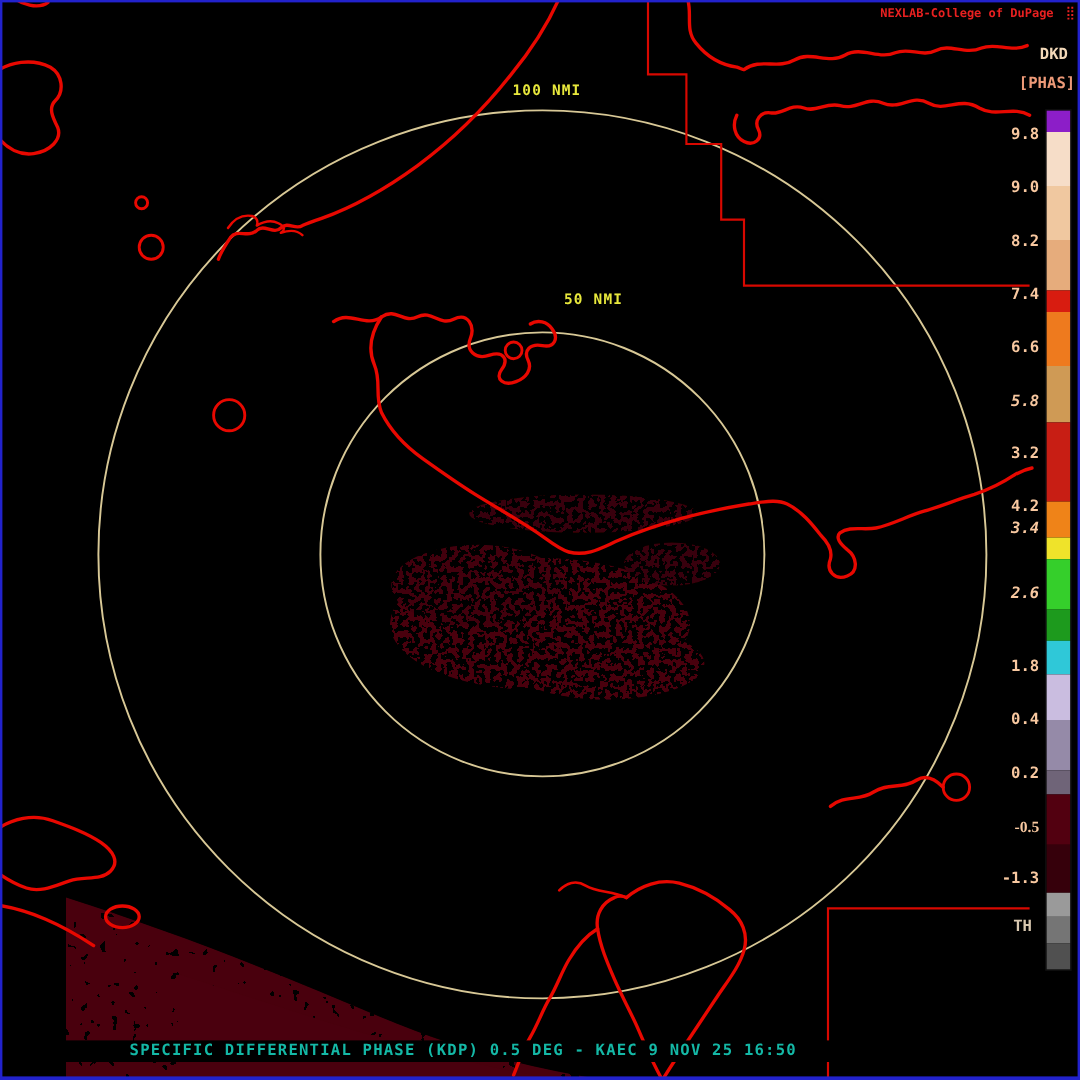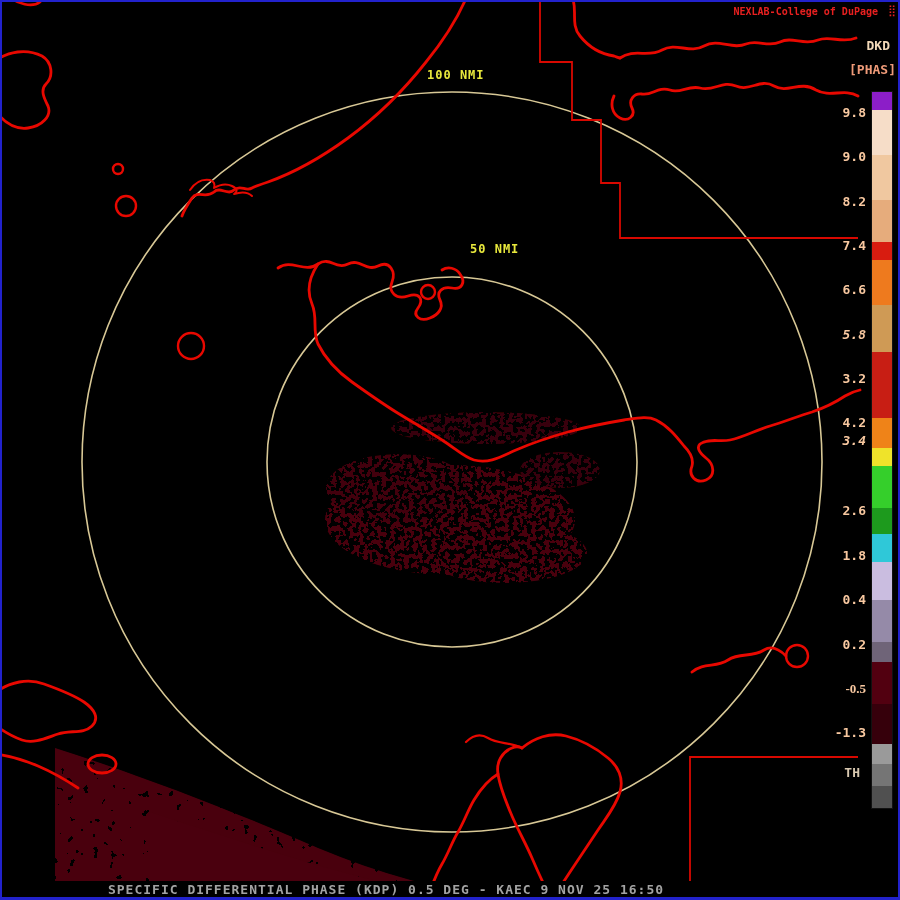--- a/index.html
+++ b/index.html
@@ -24,22 +24,22 @@
     display:flex;flex-direction:column;outline:1px solid #111;}
   .colorbar div{width:100%;}
   .cb-ticks{position:absolute;top:0;right:34px;width:64px;height:872px;pointer-events:none;}
   .cb-tick{position:absolute;right:0;width:64px;text-align:right;color:#f8c8a0;
     font-size:13px;font-weight:bold;line-height:14px;}
   .cb-th{position:absolute;top:765px;right:40px;color:#d8c8b0;font-size:13px;font-weight:bold;}
   .ring-label{position:absolute;color:#e8e83c;font-size:12px;font-weight:bold;
     background:#000;padding:0 3px;letter-spacing:1px;white-space:nowrap;}
   .ring-label.r100{left:424px;top:68px;}
   .ring-label.r50{left:428px;top:242px;margin-left:39px;}
-  .footer{position:absolute;left:0;bottom:1px;width:772px;height:18px;background:#000;
-    text-align:center;color:#a3a3a3;font-size:13px;font-weight:bold;letter-spacing:1px;
+  .footer{position:absolute;left:0;bottom:15px;width:772px;height:18px;background:#000;
+    text-align:center;color:#14b8a6;font-size:13px;font-weight:bold;letter-spacing:1px;
     line-height:17px;white-space:nowrap;}
 </style>
 </head>
 <body>
 
 <div id="stage">
 
   <svg id="mapsvg" width="900" height="900" viewBox="0 0 900 900">
     <defs>
       <filter id="speckle" x="-20%" y="-20%" width="140%" height="140%">
@@ -150,21 +150,21 @@
   <div class="cb-ticks">
       <div class="cb-tick" style="top: 106px;">9.8</div>
       <div class="cb-tick" style="top: 150.3px;">9.0</div>
       <div class="cb-tick" style="top: 194.6px;">8.2</div>
       <div class="cb-tick" style="top: 238.9px;">7.4</div>
       <div class="cb-tick" style="top: 283.2px;">6.6</div>
       <div class="cb-tick" style="top: 327.5px; font-style: italic;">5.8</div>
       <div class="cb-tick" style="top: 371.8px;">3.2</div>
       <div class="cb-tick" style="top: 416.1px;">4.2</div>
       <div class="cb-tick" style="top: 434px; font-style: italic;">3.4</div>
-      <div class="cb-tick" style="top: 504px;">2.6</div>
+      <div class="cb-tick" style="top: 488px; font-style: italic;">2.6</div>
       <div class="cb-tick" style="top: 549px;">1.8</div>
       <div class="cb-tick" style="top: 593.3px;">0.4</div>
       <div class="cb-tick" style="top: 637.6px;">0.2</div>
       <div class="cb-tick" style="top: 681.9px; font-family: Liberation Serif, serif;">-0.5</div>
       <div class="cb-tick" style="top: 726.2px;">-1.3</div>
     </div>
   <div class="cb-th">TH</div>
 
   <div class="footer">SPECIFIC DIFFERENTIAL PHASE (KDP) 0.5 DEG - KAEC 9 NOV 25 16:50</div>
 

